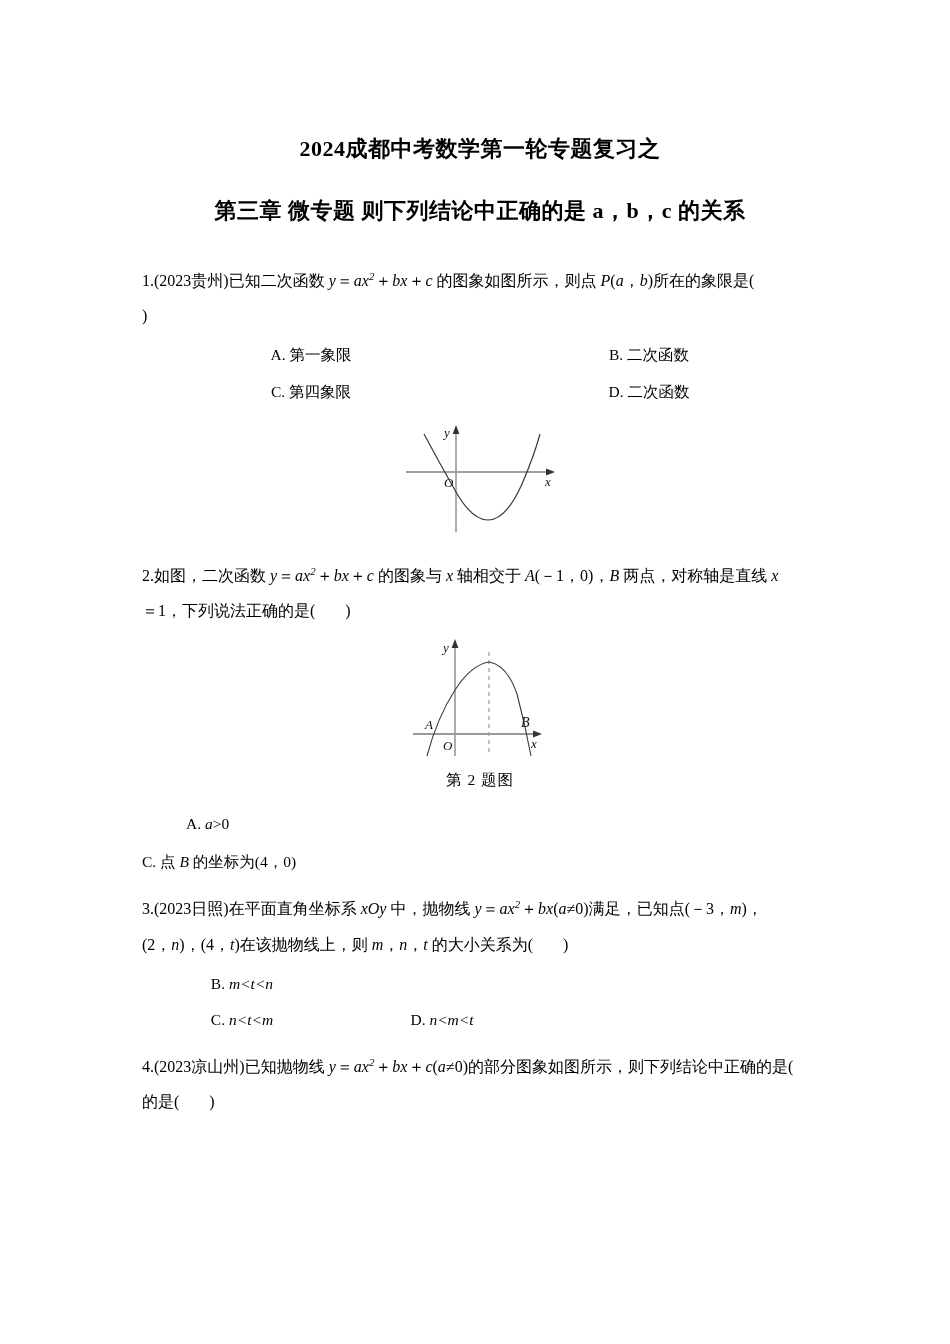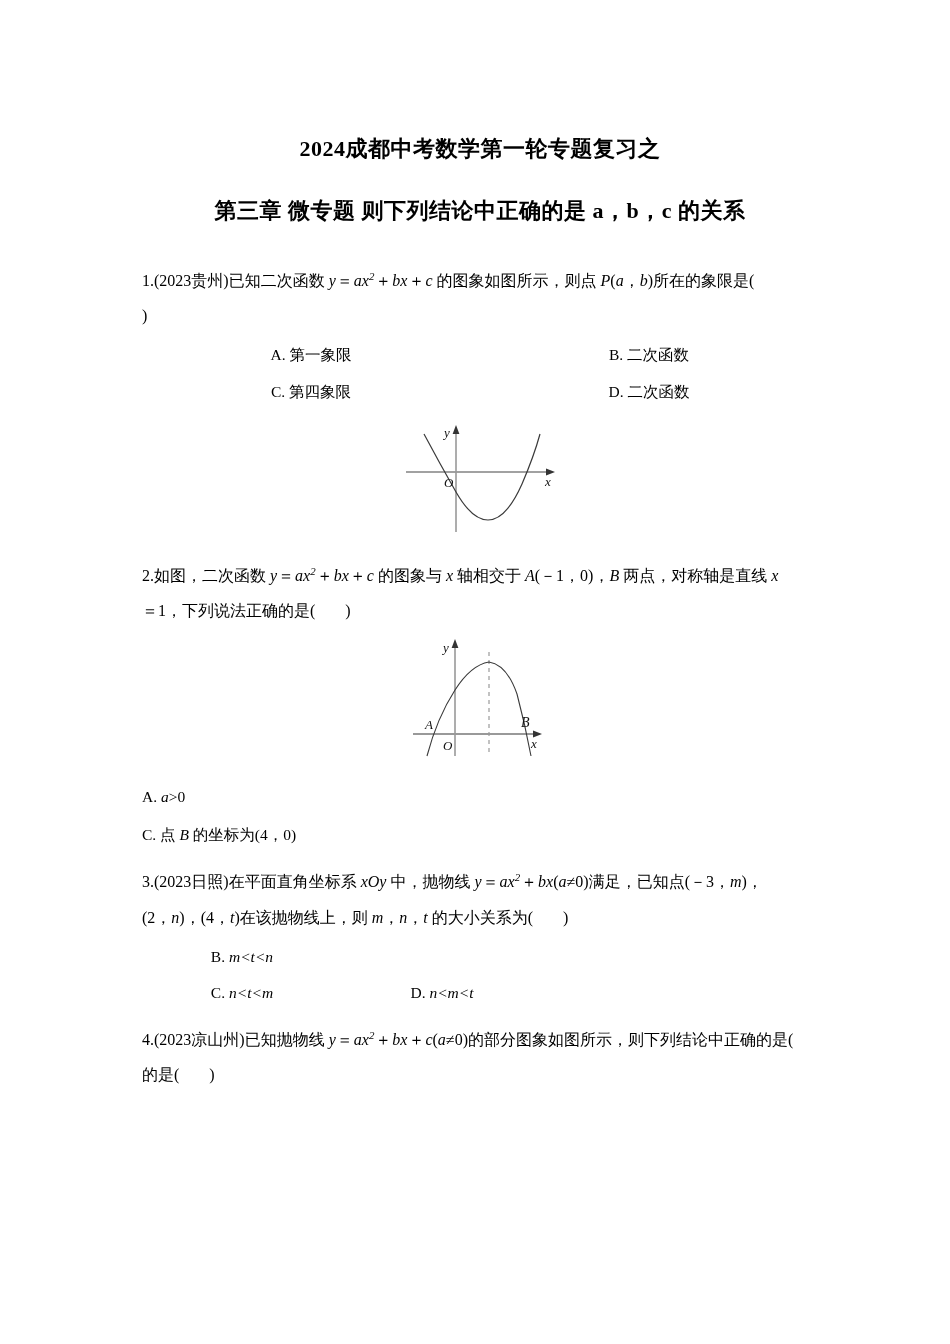--- a/index.html
+++ b/index.html
@@ -156,23 +156,24 @@
         <line x1="84" y1="120" x2="84" y2="16" stroke="#9a9a9a" stroke-width="1.2" stroke-dasharray="4,4"></line>
 
         <path d="M 22 124 Q 32 86 50 58 Q 66 33 84 30 Q 102 33 112 62 Q 120 92 126 124" fill="none" stroke="#3a3a3a" stroke-width="1.1"></path>
 
         <text x="20" y="97" font-family="Liberation Serif, serif" font-size="13" font-style="italic" fill="#111">A</text>
         <text x="116" y="95" font-family="Liberation Serif, serif" font-size="14" font-style="italic" fill="#111">B</text>
         <text x="38" y="118" font-family="Liberation Serif, serif" font-size="13" font-style="italic" fill="#111">O</text>
         <text x="126" y="116" font-family="Liberation Serif, serif" font-size="13" font-style="italic" fill="#111">x</text>
         <text x="38" y="20" font-family="Liberation Serif, serif" font-size="13" font-style="italic" fill="#111">y</text>
       </svg>
+      <div class="figure-caption">第 2 题图</div>
     </div>
 
-    <div class="opt-line" style="margin-top:14px;"><span>A.</span> <span><i class="v">a</i>&gt;0</span></div>
+    <div class="opt-line" style="margin-top:14px;margin-left:44px;"><span>A.</span> <span><i class="v">a</i>&gt;0</span></div>
     <div class="opt-line"><span>C.</span> 点 <i class="v">B</i> 的坐标为(4，0)</div>
 
     <div class="q tight"><span>3.</span><span>(2023日照)</span><span>在平面直角坐标系 </span><i class="v">xOy</i><span> 中，抛物线 </span><span><i class="v">y</i><span class="op">＝</span><i class="v">ax</i><sup class="sq">2</sup><span class="op">＋</span><i class="v">bx</i>(<i class="v">a</i>≠0)</span><span>满足，已知点</span><span>(－3，<i class="v">m</i>)，</span><br><span>(2，<i class="v">n</i>)，(4，<i class="v">t</i>)</span><span>在该抛物线上，则 </span><span><i class="v">m</i>，<i class="v">n</i>，<i class="v">t</i></span><span> 的大小关系为(</span><span style="display:inline-block;width:30px;"></span><span>)</span></div>
 
     <div class="opts-grid">
       <div class="opt-row">
         <div class="opt-cell narrow"><span>B.</span> <i class="v">m&lt;t&lt;n</i></div>
       </div>
       <div class="opt-row">
         <div class="opt-cell narrow"><span>C.</span> <i class="v">n&lt;t&lt;m</i></div>

